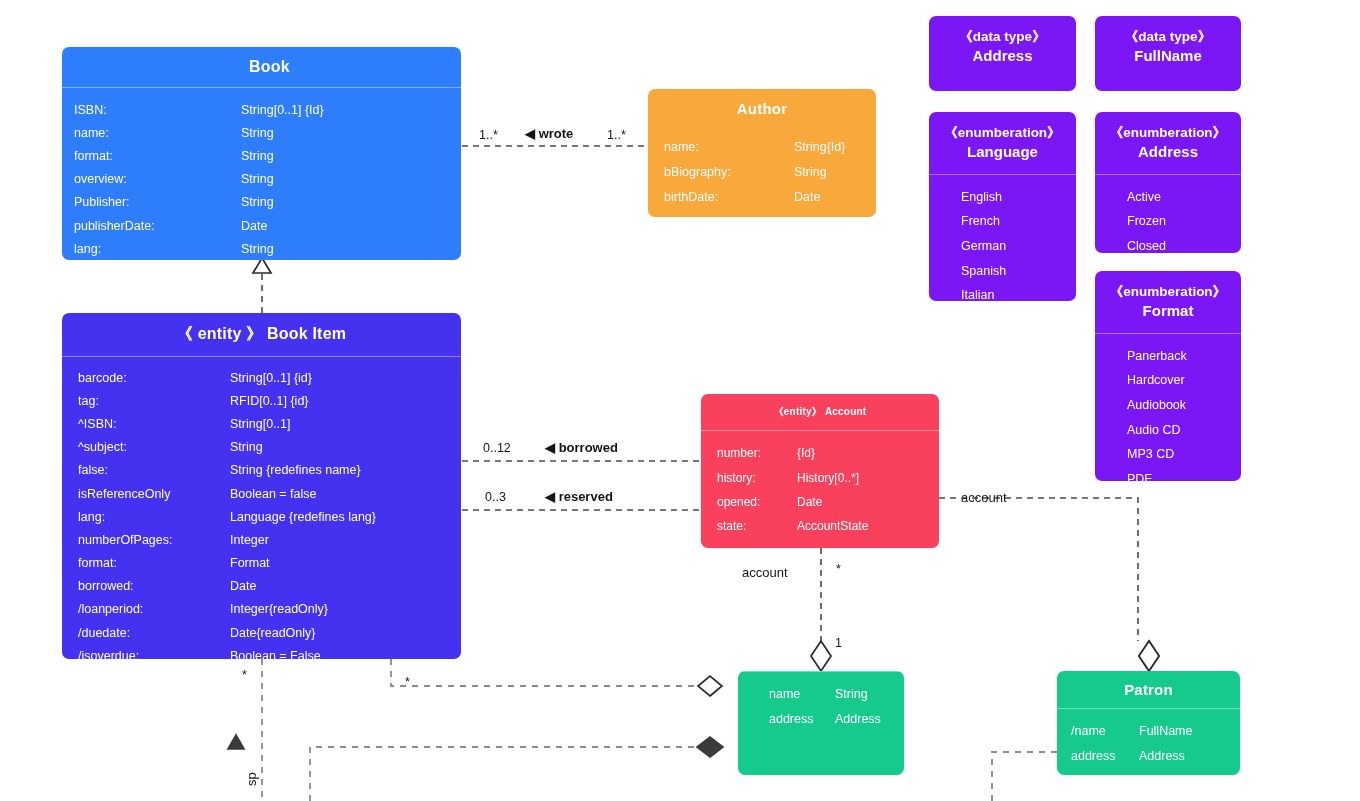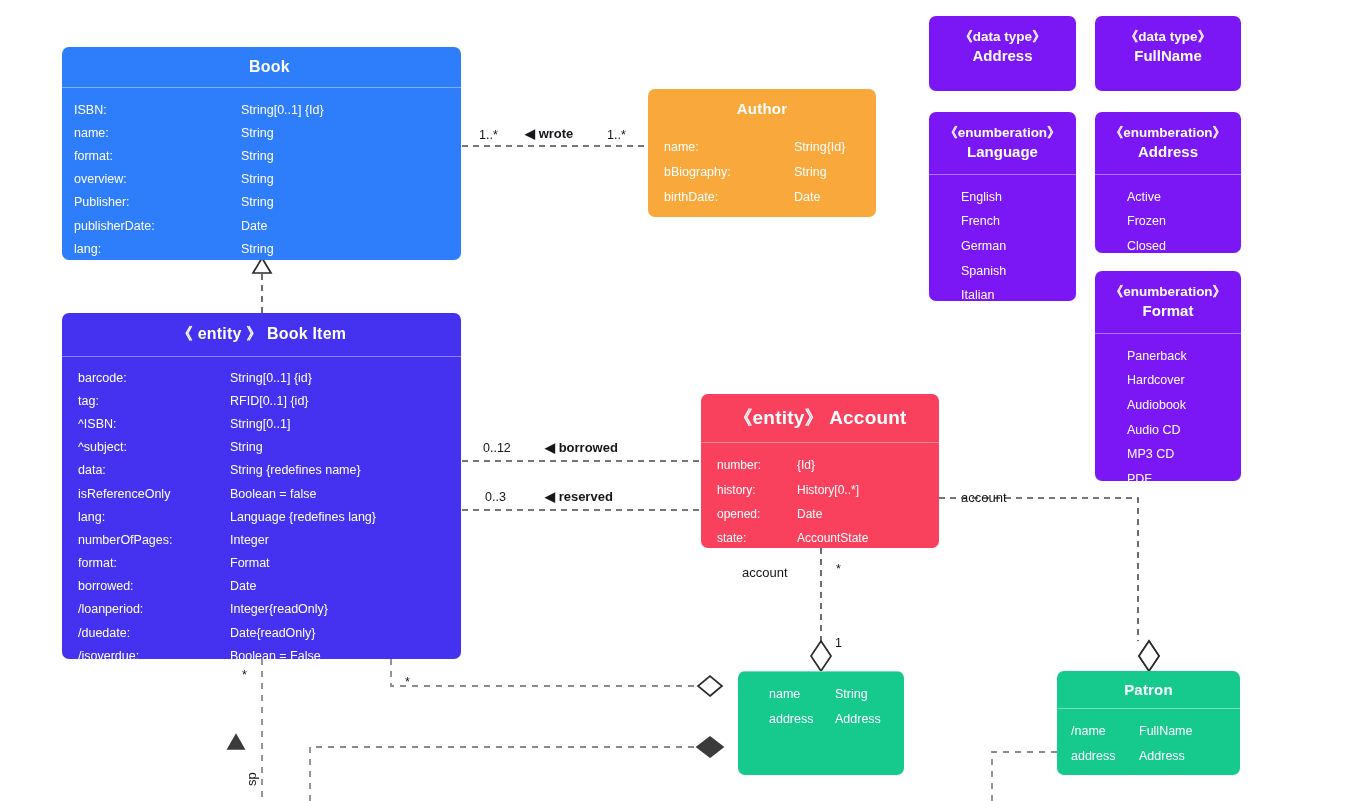--- a/index.html
+++ b/index.html
@@ -92,21 +92,21 @@
   #box-bookitem .uml-head { font-size: 16px; padding: 11px 0 11px 0; }
   #box-bookitem .uml-body { padding: 9px 0 8px 16px; }
   #box-bookitem .attr-row { font-size: 12.5px; padding: 4.6px 0; }
   #box-bookitem .attr-name { width: 152px; }
 
   
   #box-account {
     left: 701px; top: 394px; width: 238px; height: 154px;
     background: #F9415D;
   }
-  #box-account .uml-head { font-size: 19px; padding: 11px 0 11px 0; }
+  #box-account .uml-head { font-size: 10px; padding: 11px 0 11px 0; }
   #box-account .uml-body { padding: 10px 0 8px 16px; }
   #box-account .attr-row { font-size: 12px; padding: 5.2px 0; }
   #box-account .attr-name { width: 80px; }
 
   
   #box-library {
     left: 738px; top: 671px; width: 166px; height: 104px;
     background: #16C98D;
   }
   #box-library .uml-head { font-size: 15px; padding: 10px 0 10px 0; }
@@ -300,21 +300,21 @@
       </div>
       <div class="attr-row">
         <span class="attr-name">^ISBN:</span>
         <span class="attr-type">String[0..1]</span>
       </div>
       <div class="attr-row">
         <span class="attr-name">^subject:</span>
         <span class="attr-type">String</span>
       </div>
       <div class="attr-row">
-        <span class="attr-name">data:</span>
+        <span class="attr-name">false:</span>
         <span class="attr-type">String {redefines name}</span>
       </div>
       <div class="attr-row">
         <span class="attr-name">isReferenceOnly</span>
         <span class="attr-type">Boolean = false</span>
       </div>
       <div class="attr-row">
         <span class="attr-name">lang:</span>
         <span class="attr-type">Language {redefines lang}</span>
       </div>

